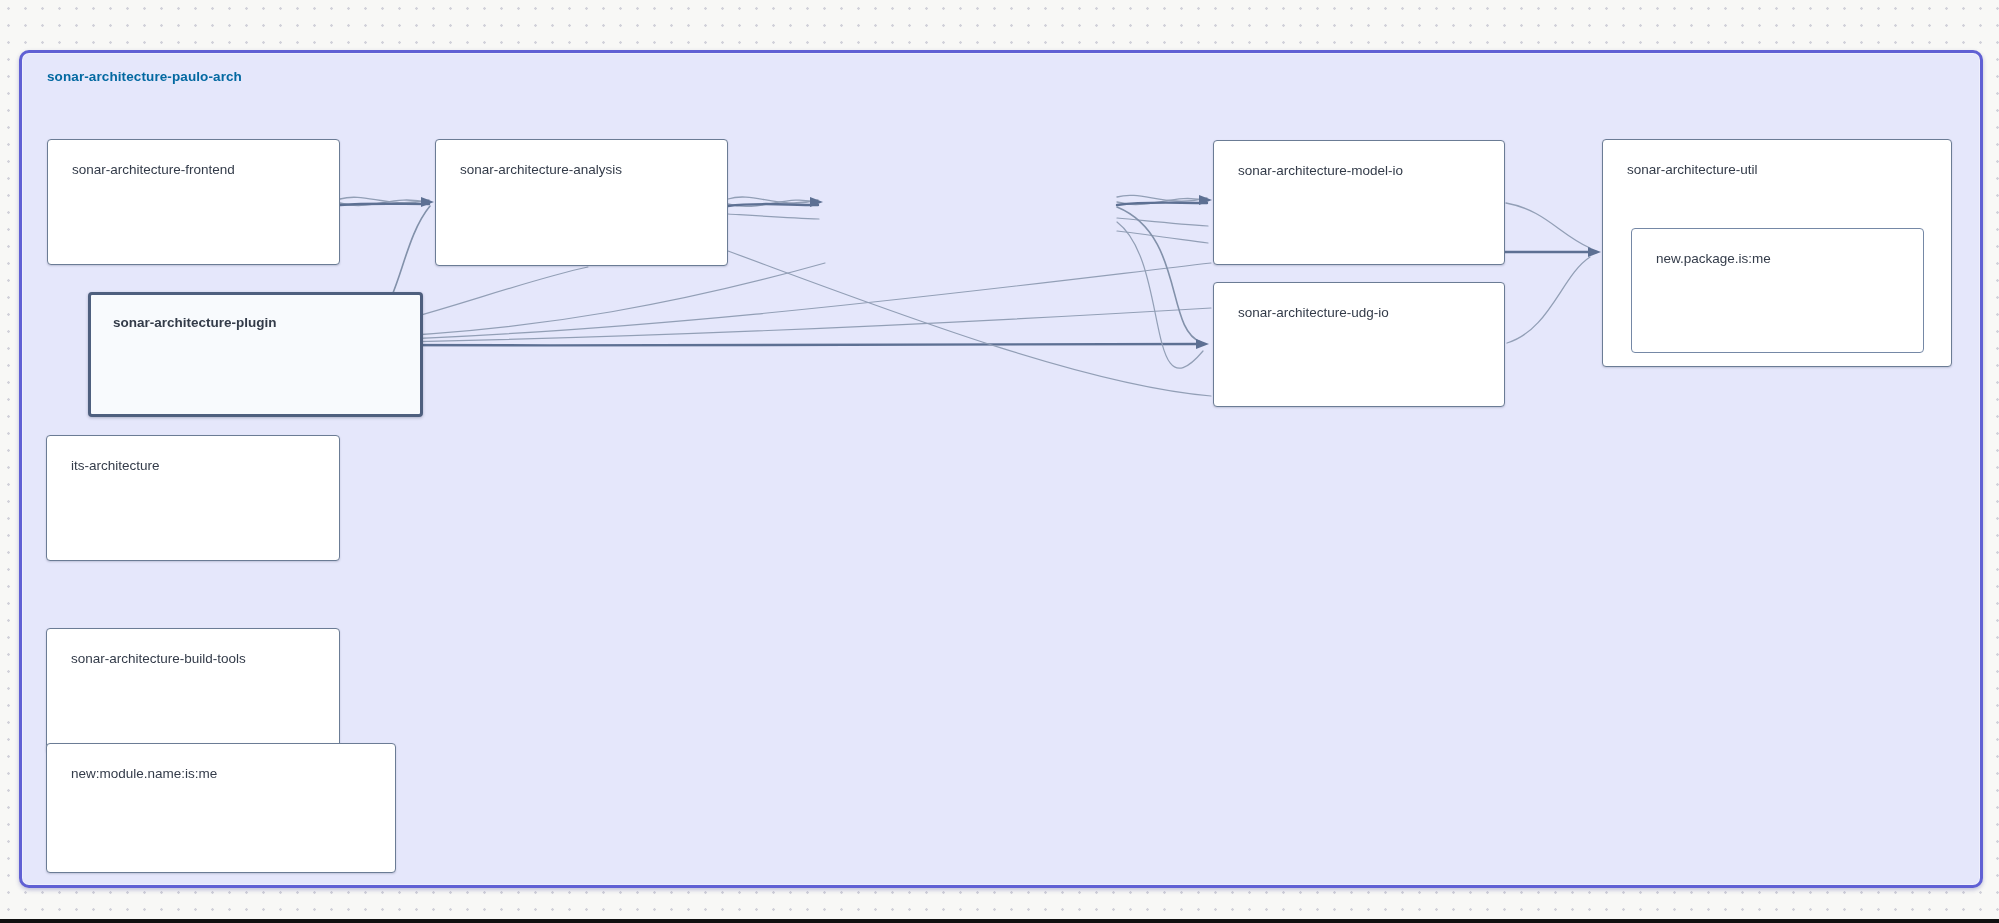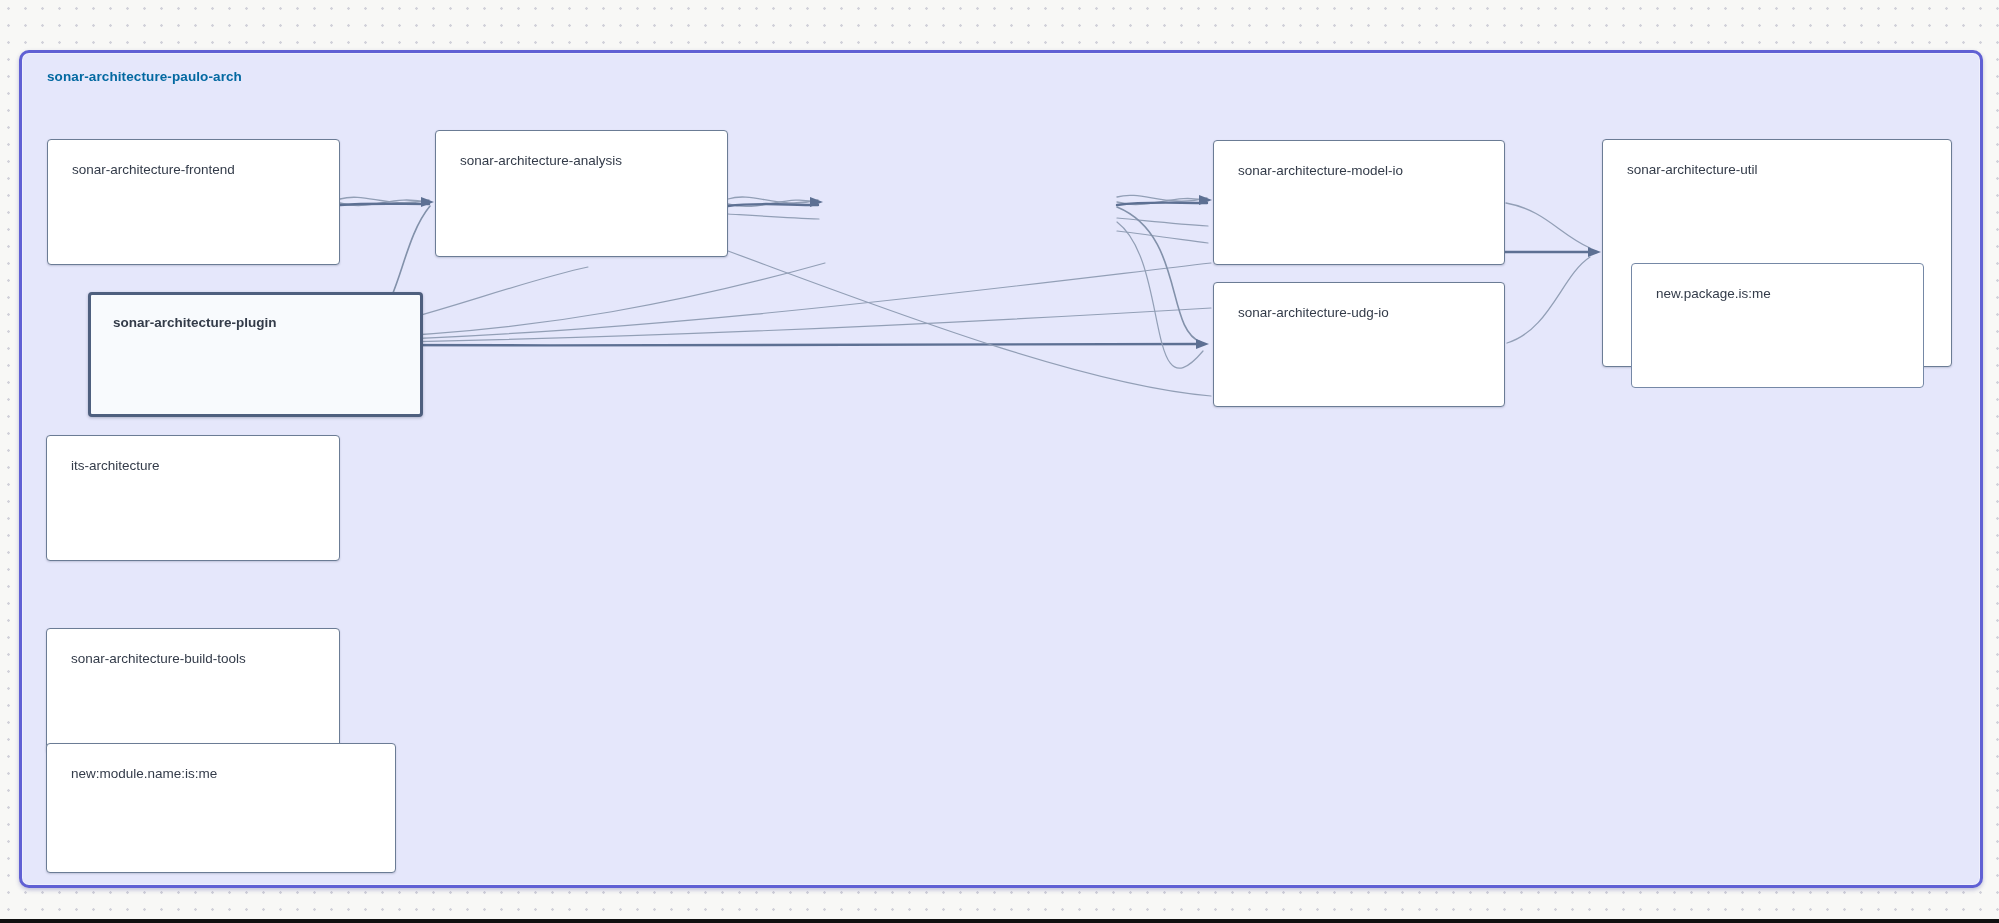--- a/index.html
+++ b/index.html
@@ -32,21 +32,21 @@
   .node .label{
     position:absolute;left:24px;top:22px;
     font-size:13.5px;color:#333b49;white-space:nowrap;
   }
   .node.selected{
     border:3px solid #4e5f7e;background:#f8fafd;
     box-shadow:0 1px 3px rgba(40,50,80,.30);
   }
   .node.selected .label{font-weight:700;left:22px;top:20px;}
   .node .node{ 
-    border:1.5px solid #7588a6;box-shadow:none;z-index:3;margin-top:35px;
+    border:1.5px solid #7588a6;box-shadow:none;z-index:3;
   }
   .bottom-bar{
     position:absolute;left:0;bottom:0;width:100%;height:4px;
     background:#101010;z-index:6;
   }
 </style>
 </head>
 <body>
 
 <div class="stage">
@@ -96,21 +96,21 @@
     </div>
     <div class="node" style="left: 46px; top: 435px; width: 294px; height: 126px;">
       <span class="label">its-architecture</span>
     </div>
     <div class="node" style="left: 46px; top: 592px; width: 294px; height: 125px; margin-top: 36px;">
       <span class="label">sonar-architecture-build-tools</span>
     </div>
     <div class="node" style="left: 46px; top: 743px; width: 350px; height: 130px;">
       <span class="label">new:module.name:is:me</span>
     </div>
-    <div class="node" style="left: 435px; top: 130px; width: 293px; height: 127px;">
+    <div class="node" style="left: 435px; top: 139px; width: 293px; height: 127px;">
       <span class="label">sonar-architecture-analysis</span>
     </div>
     <div class="node" style="left: 1213px; top: 140px; width: 292px; height: 125px;">
       <span class="label">sonar-architecture-model-io</span>
     </div>
     <div class="node" style="left: 1213px; top: 282px; width: 292px; height: 125px;">
       <span class="label">sonar-architecture-udg-io</span>
     </div>
     <div class="node" style="left: 1602px; top: 139px; width: 350px; height: 228px;">
       <span class="label">sonar-architecture-util</span>

